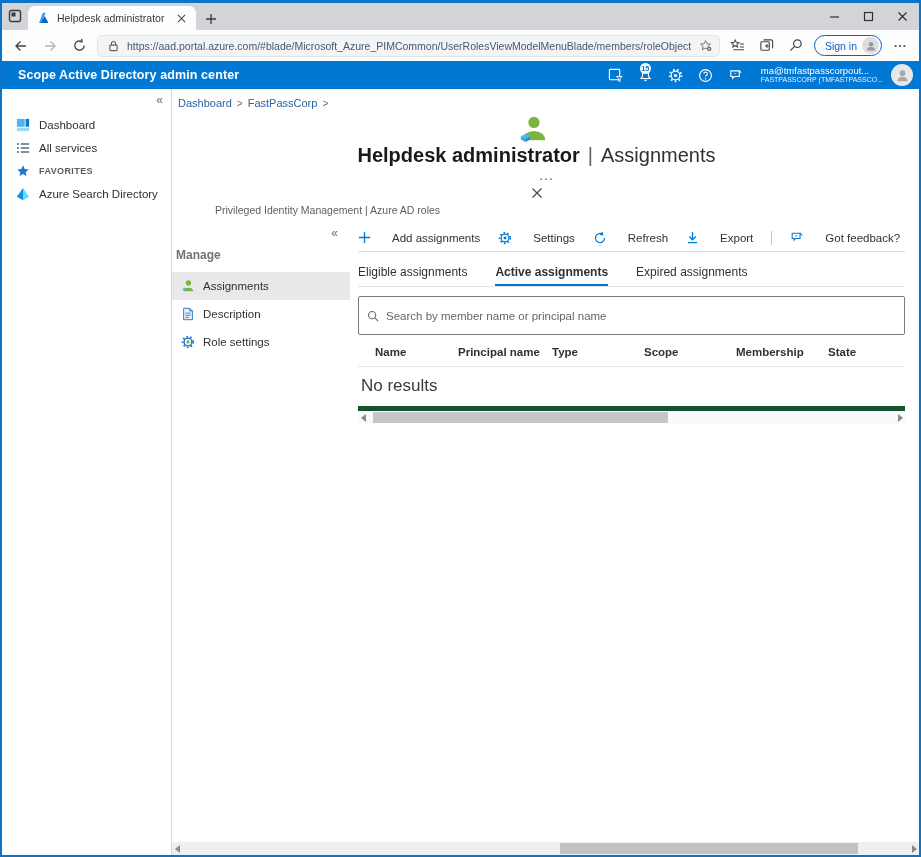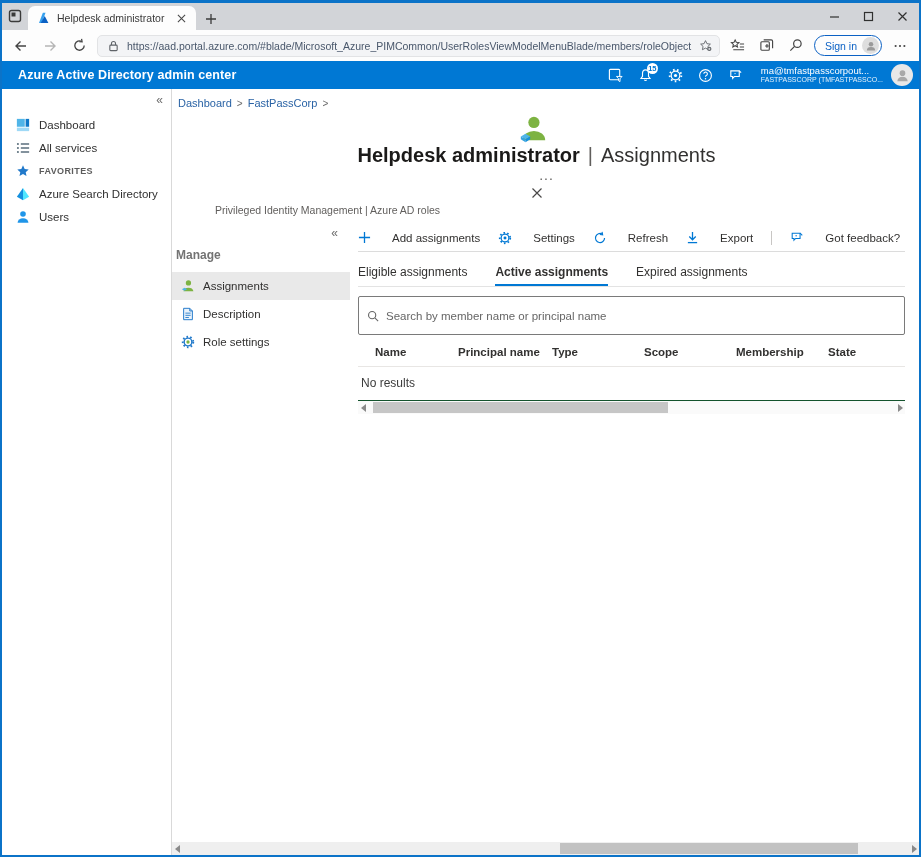--- a/index.html
+++ b/index.html
@@ -23,21 +23,21 @@
   .urlbar { flex:1; height:22px; background:#f3f4f6; border:1px solid #e2e3e5; border-radius:5px; display:flex; align-items:center; padding:0 6px 0 8px; gap:6px; min-width:0; }
   .url-text { font-size:10.5px; color:#49576b; white-space:nowrap; overflow:hidden; flex:1; }
   .signin { height:21px; border:1px solid #0b61c4; border-radius:11px; display:flex; align-items:center; gap:5px; padding:0 2px 0 10px; cursor:pointer; flex:0 0 auto; }
   .signin span { font-size:10.5px; color:#0b61c4; }
 
   
   .azure-header { height:28px; background:#0078d4; display:flex; align-items:center; padding:0 6px 0 16px; color:#fff; flex:0 0 auto; }
   .az-title { font-size:12.5px; font-weight:bold; letter-spacing:.1px; }
   .az-right { margin-left:auto; display:flex; align-items:center; gap:4px; }
   .az-btn { width:26px; height:26px; display:flex; align-items:center; justify-content:center; position:relative; cursor:pointer; }
-  .badge { position:absolute; top:1px; right:1px; min-width:11px; height:11px; border-radius:6px; background:#fff; color:#0078d4; font-size:7.5px; font-weight:bold; display:flex; align-items:center; justify-content:center; padding:0 1px; }
+  .badge { position:absolute; top:1px; right:8px; min-width:11px; height:11px; border-radius:6px; background:#fff; color:#0078d4; font-size:7.5px; font-weight:bold; display:flex; align-items:center; justify-content:center; padding:0 1px; }
   .account { text-align:left; line-height:1.15; margin:0 4px 0 8px; cursor:pointer; }
   .account .l1 { font-size:9.5px; }
   .account .l2 { font-size:7px; opacity:.9; }
   .avatar { width:22px; height:22px; border-radius:50%; background:#e8e8e8; display:flex; align-items:center; justify-content:center; overflow:hidden; cursor:pointer; }
 
   
   .main { flex:1; display:flex; min-height:0; }
   .sidebar { width:170px; background:#fff; border-right:1px solid #d9d9d9; flex:0 0 auto; padding-top:4px; }
   .side-collapse { text-align:right; padding:0 8px 6px 0; color:#6b6b6b; font-size:12px; cursor:pointer; }
   .side-item { height:23px; display:flex; align-items:center; gap:9px; padding-left:13px; font-size:11.5px; color:#303030; cursor:pointer; }
@@ -76,21 +76,21 @@
   .tab-link { font-size:12px; padding-bottom:7px; cursor:pointer; color:#323130; }
   .tab-link.active { font-weight:bold; border-bottom:2px solid #0078d4; padding-bottom:5px; }
 
   .searchbox { margin-top:9px; height:39px; border:1px solid #7a7a7a; border-radius:2px; display:flex; align-items:center; padding:0 6px; gap:6px; background:#fff; }
   .searchbox input { border:none; outline:none; flex:1; font-size:11.5px; font-family:"Liberation Sans", sans-serif; color:#323130; background:transparent; }
   .searchbox input::placeholder { color:#666; }
 
   .grid-header { display:grid; grid-template-columns:100px 94px 92px 92px 92px 1fr; padding:11px 0 8px; border-bottom:1px solid #e8e6e4; }
   .grid-header .cell { font-size:11.5px; font-weight:bold; color:#323130; }
   .grid-header .cell:first-child { padding-left:17px; }
-  .no-results { font-size:12px; color:#3b3b3b; padding:9px 0 10px 3px; border-bottom:1px solid #14532d; }
+  .no-results { font-size:17px; color:#3b3b3b; padding:9px 0 10px 3px; border-bottom:5px solid #14532d; }
 
   .hscroll { display:flex; align-items:center; height:13px; margin-top:0; background:#fafafa; }
   .hs-arrow { width:10px; height:13px; display:flex; align-items:center; justify-content:center; cursor:pointer; }
   .tri-l { width:0; height:0; border-top:4px solid transparent; border-bottom:4px solid transparent; border-right:5px solid #8a8a8a; }
   .tri-r { width:0; height:0; border-top:4px solid transparent; border-bottom:4px solid transparent; border-left:5px solid #8a8a8a; }
   .hs-track { flex:1; height:13px; position:relative; }
   .hs-thumb { position:absolute; top:1px; height:11px; background:#c6c6c6; cursor:grab; }
 
   .bottom-scroll { position:absolute; left:0; right:0; bottom:0; height:13px; background:#efefef; display:flex; align-items:center; }
 </style>
@@ -209,21 +209,21 @@
     <div class="nav-btn">
       <svg width="14" height="14" viewBox="0 0 16 16">
           <circle cx="3" cy="8" r="1.2" fill="#444"></circle>
           <circle cx="8" cy="8" r="1.2" fill="#444"></circle>
           <circle cx="13" cy="8" r="1.2" fill="#444"></circle>
         </svg>
     </div>
   </div>
 
   <div class="azure-header">
-    <span class="az-title">Azure Active Directory admin center</span>
+    <span class="az-title">Scope Active Directory admin center</span>
     <div class="az-right">
       <div class="az-btn">
         <svg width="15" height="15" viewBox="0 0 16 16">
             <rect x="1.5" y="1.5" width="11" height="11" rx="1" fill="none" stroke="#fff" stroke-width="1.2"></rect>
             <path d="M9 9 L15 9 L12.8 11.4 L12.8 14.5 L11.2 13.5 L11.2 11.4 Z" fill="#0078d4" stroke="#fff" stroke-width="1"></path>
           </svg>
       </div>
       <div class="az-btn">
         <svg width="15" height="15" viewBox="0 0 16 16">
             <path d="M8 2 C5.7 2 4.8 3.8 4.8 5.8 L4.8 9 L3.2 11.2 L12.8 11.2 L11.2 9 L11.2 5.8 C11.2 3.8 10.3 2 8 2 Z" fill="none" stroke="#fff" stroke-width="1.2"></path>
@@ -299,29 +299,20 @@
         <span class="lbl">FAVORITES</span>
       </div>
       <div class="side-item">
         <span class="icon16">
           <svg width="14" height="14" viewBox="0 0 16 16">
               <path d="M8 1 L15 11 L8 15 Z" fill="#50e6ff"></path>
               <path d="M8 1 L1 11 L8 15 Z" fill="#1490df"></path>
             </svg>
         </span>
         <span>Azure Search Directory</span>
-      </div>
-      <div class="side-item">
-        <span class="icon16">
-          <svg width="14" height="14" viewBox="0 0 16 16">
-              <circle cx="8" cy="4.5" r="3.2" fill="#1f95e8"></circle>
-              <path d="M1.8 14.5 a6.2 5.2 0 0 1 12.4 0 Z" fill="#1f95e8"></path>
-            </svg>
-        </span>
-        <span>Users</span>
       </div>
     </div>
 
     <div class="content">
       <div class="breadcrumb">
         <a>Dashboard</a><span class="crumb-sep">&gt;</span><a>FastPassCorp</a><span class="crumb-sep">&gt;</span>
       </div>
 
       <div class="title-row">
         <span class="title-icon">

